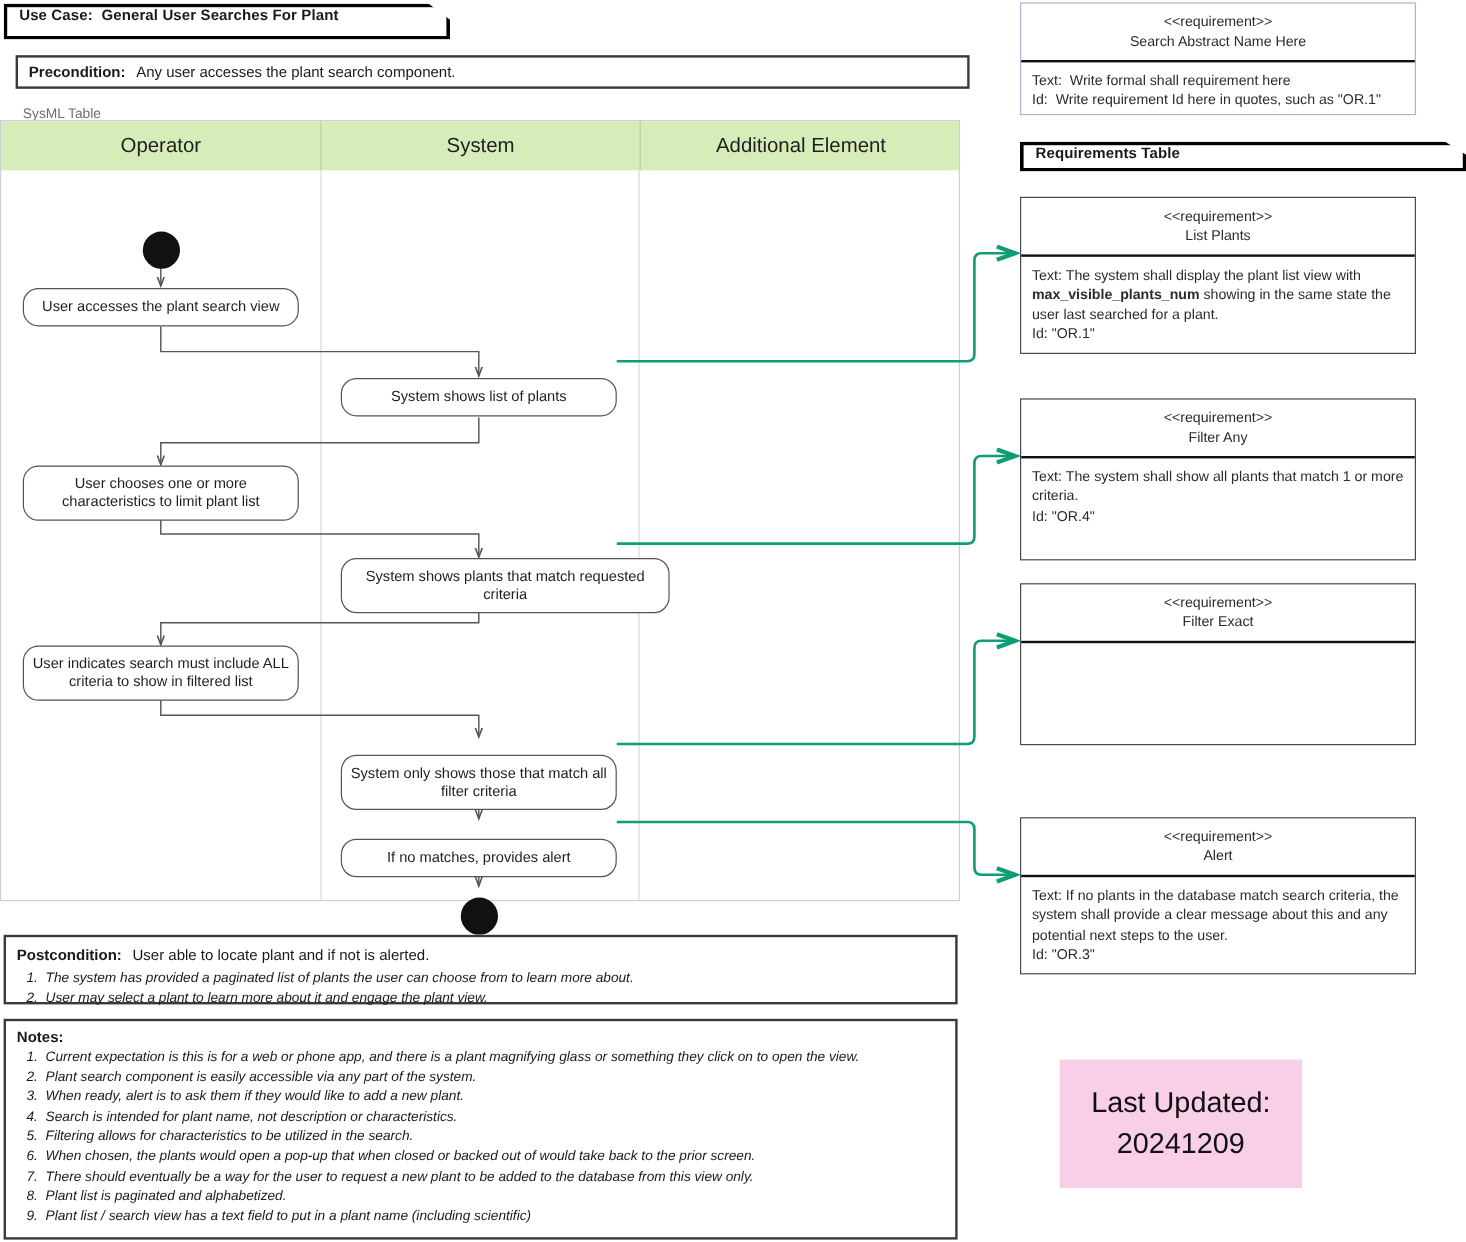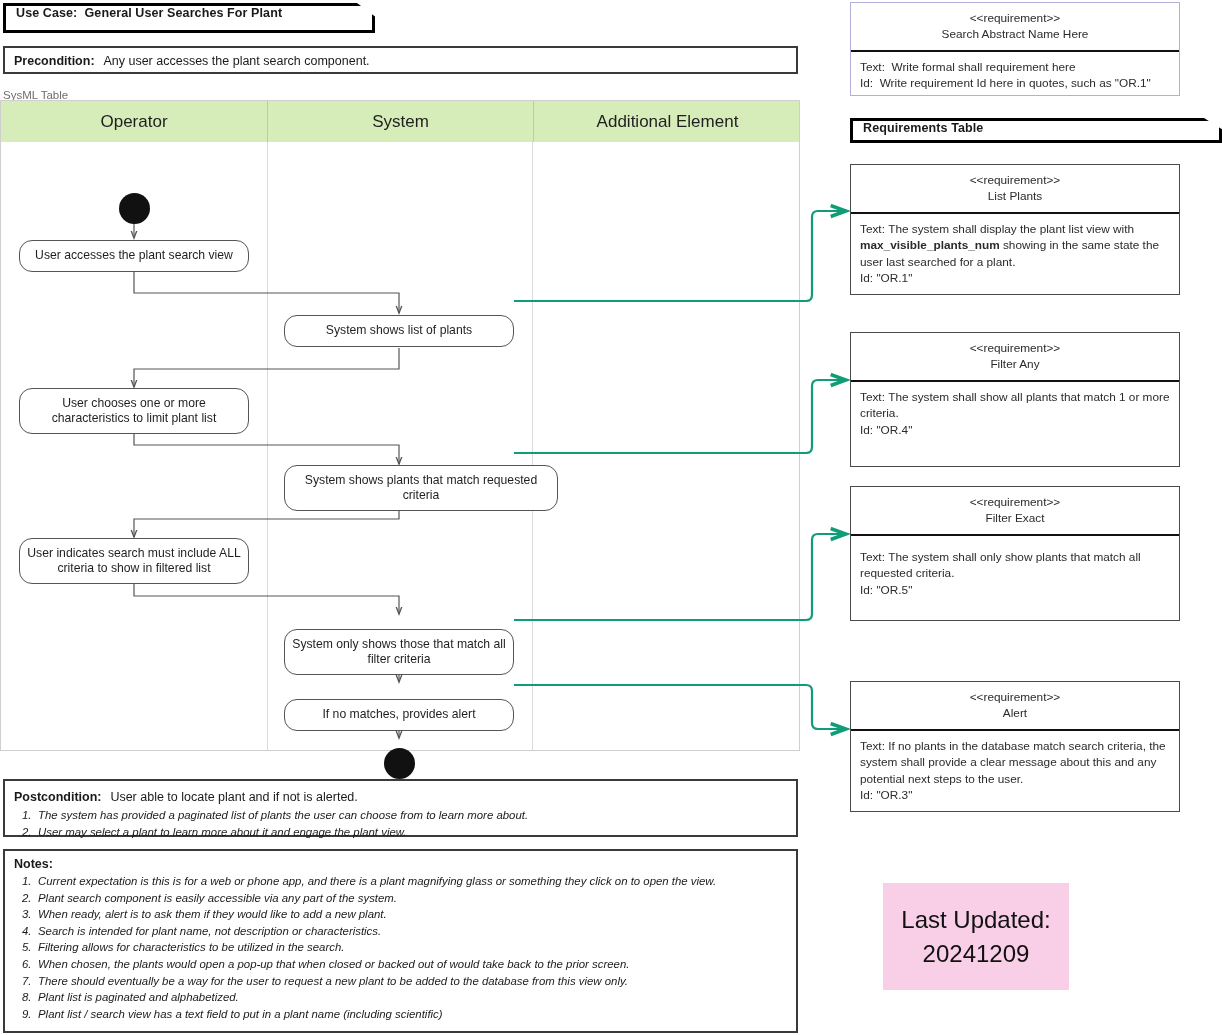--- a/index.html
+++ b/index.html
@@ -71,28 +71,28 @@
 </head>
 <body>
 
 <div class="abs tag" style="left:3px;top:3px;width:372px;height:30px;">
   <div class="tag-inner">
     <span>Use Case:</span>
     &nbsp;<span>General User Searches For Plant</span>
   </div>
 </div>
 
-<div class="abs tbox" style="left:3px;top:46px;width:795px;height:28px;display:flex;align-items:center;">
+<div class="abs tbox" style="left:13px;top:46px;width:795px;height:28px;display:flex;align-items:center;">
   <div class="tbox-pad" style="padding:0 9px;">
     <span class="lbl">Precondition:</span>
     &nbsp;<span class="val">Any user accesses the plant search component.</span>
   </div>
 </div>
 
-<div class="abs caption" style="left:3px;top:89px;">SysML Table</div>
+<div class="abs caption" style="left:19px;top:89px;">SysML Table</div>
 
 <div class="abs swim" style="left:0px;top:100px;width:800px;height:651px;">
 
   <div class="swim-head">
     <div class="cell" style="width:266px;">Operator</div>
     <div class="cell" style="width:265px;">System</div>
     <div class="cell" style="width:267px;">Additional Element</div>
   </div>
 
   <div class="swim-body">
@@ -208,24 +208,20 @@
     <div><span>Text:</span>&nbsp;<span>The system shall show all plants that match 1 or more criteria.</span></div>
     <div><span>Id:</span>&nbsp;<span>"OR.4"</span></div>
   </div>
 </div>
 
 <div class="abs req" style="left:850px;top:486px;width:330px;height:135px;">
   <div class="req-head">
     <div>&lt;&lt;requirement&gt;&gt;</div>
     <div>Filter Exact</div>
   </div>
-  <div class="req-body" style="padding-top:13px;">
-    <div><span>Text:</span>&nbsp;<span>The system shall only show plants that match all requested criteria.</span></div>
-    <div><span>Id:</span>&nbsp;<span>"OR.5"</span></div>
-  </div>
 </div>
 
 <div class="abs req" style="left:850px;top:681px;width:330px;height:131px;">
   <div class="req-head">
     <div>&lt;&lt;requirement&gt;&gt;</div>
     <div>Alert</div>
   </div>
   <div class="req-body">
     <div><span>Text:</span>&nbsp;<span>If no plants in the database match search criteria, the system shall provide a clear message about this and any potential next steps to the user.</span></div>
     <div><span>Id:</span>&nbsp;<span>"OR.3"</span></div>
@@ -239,16 +235,16 @@
     </marker>
   </defs>
   <g fill="none" stroke="#0f9d77" stroke-width="2.2" stroke-linejoin="round" marker-end="url(#tah)">
     <path d="M514,301 L806,301 Q812,301 812,295 L812,217 Q812,211 818,211 L845,211"></path>
     <path d="M514,453 L806,453 Q812,453 812,447 L812,386 Q812,380 818,380 L845,380"></path>
     <path d="M514,620 L806,620 Q812,620 812,614 L812,540 Q812,534 818,534 L845,534"></path>
     <path d="M514,685 L806,685 Q812,685 812,691 L812,723 Q812,729 818,729 L845,729"></path>
   </g>
 </svg>
 
-<div class="abs lastup" style="left:883px;top:883px;width:186px;height:107px;">
+<div class="abs lastup" style="left:883px;top:883px;width:202px;height:107px;">
   <div>Last Updated:</div>
   <div>20241209</div>
 </div>
 
 </body></html>

